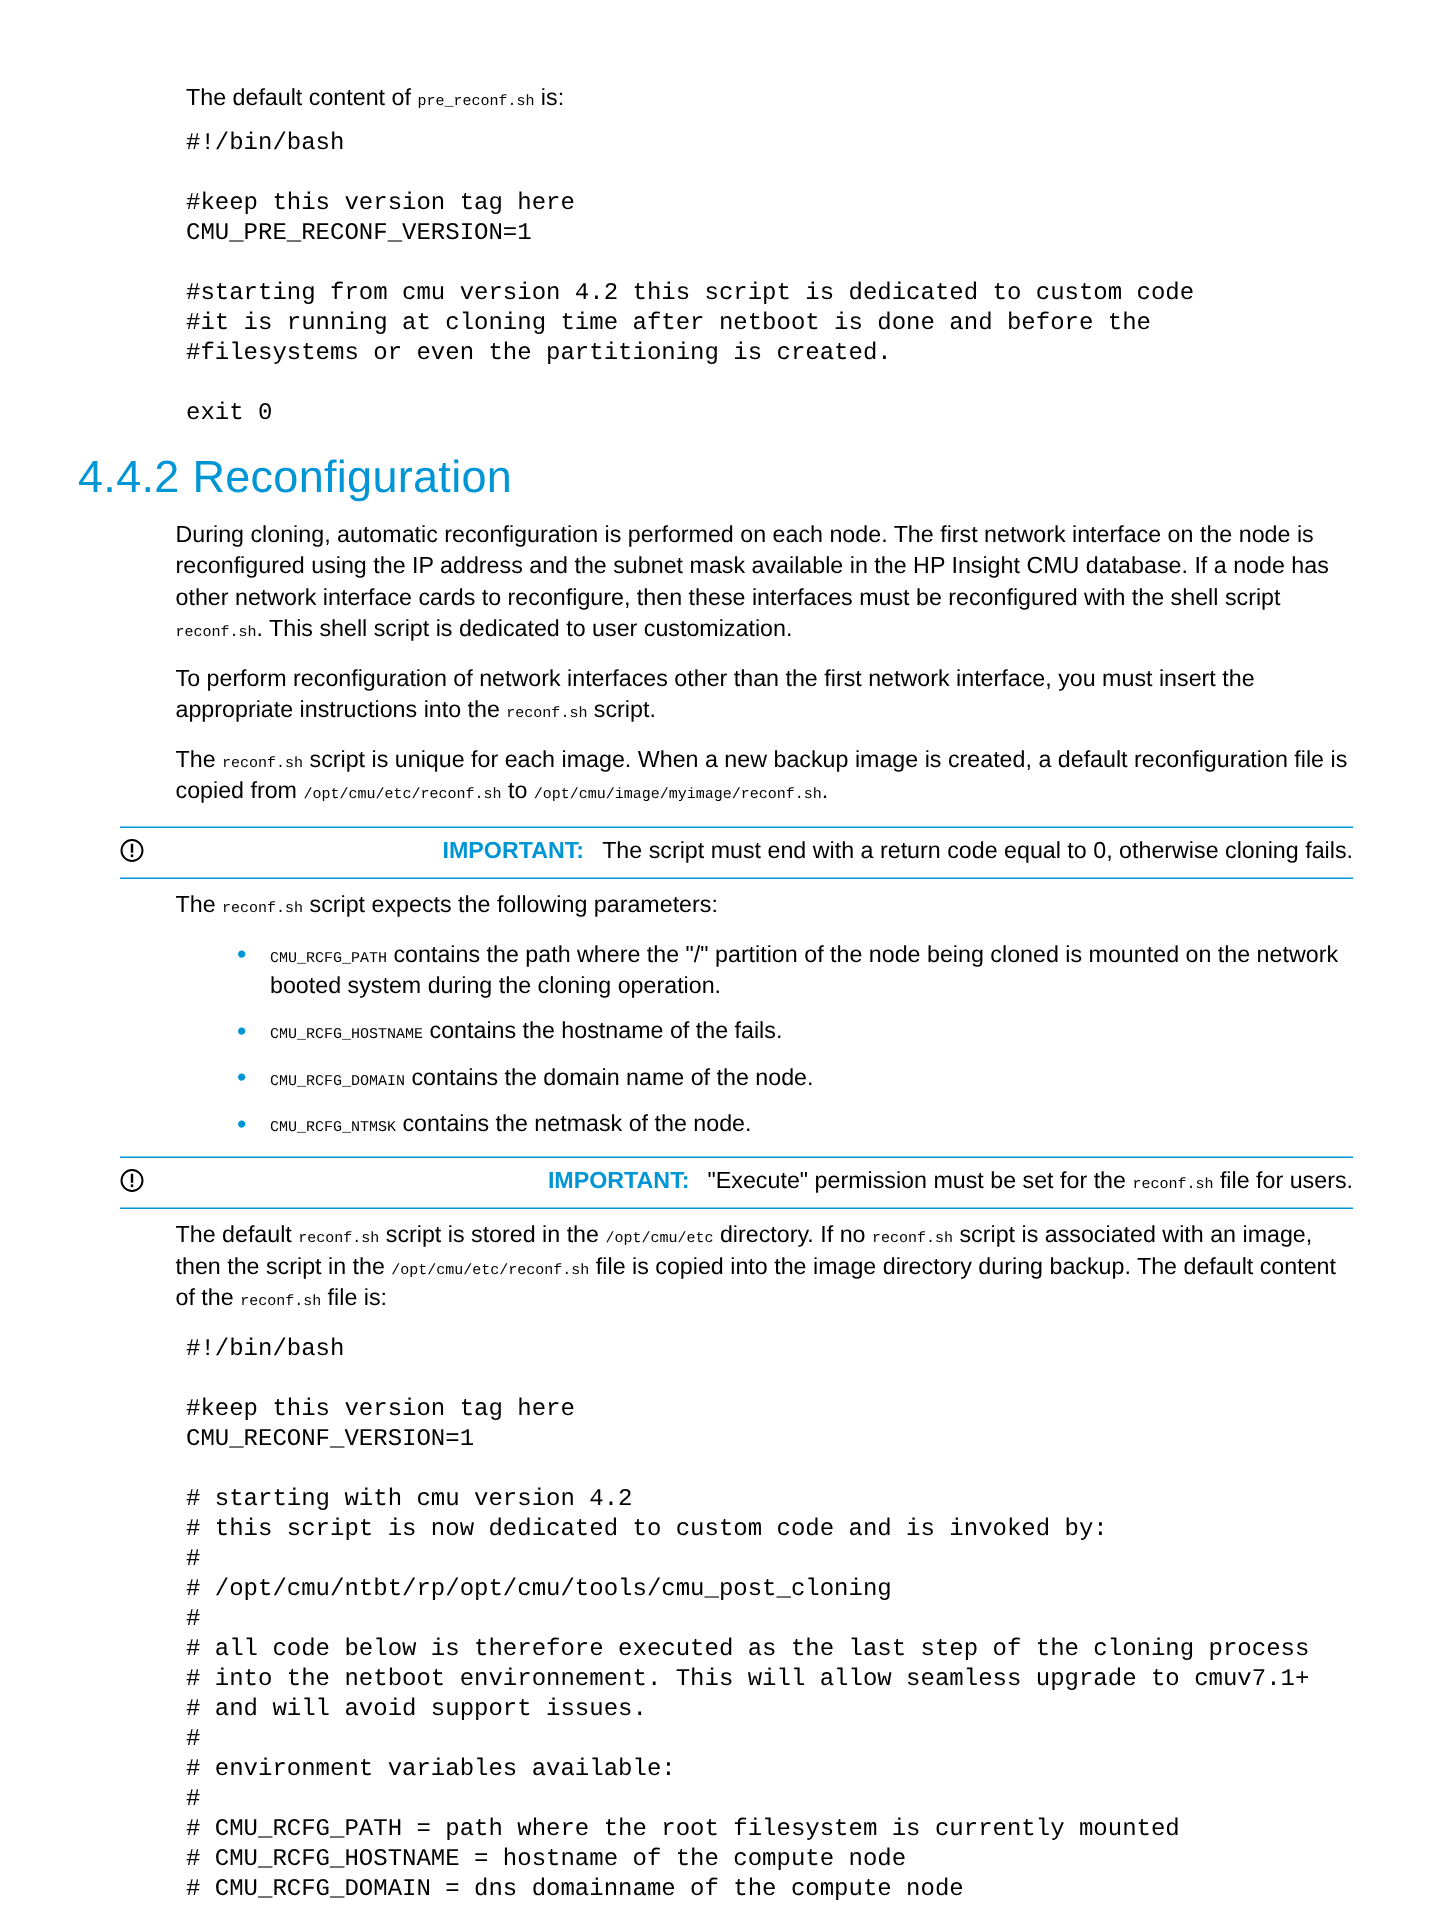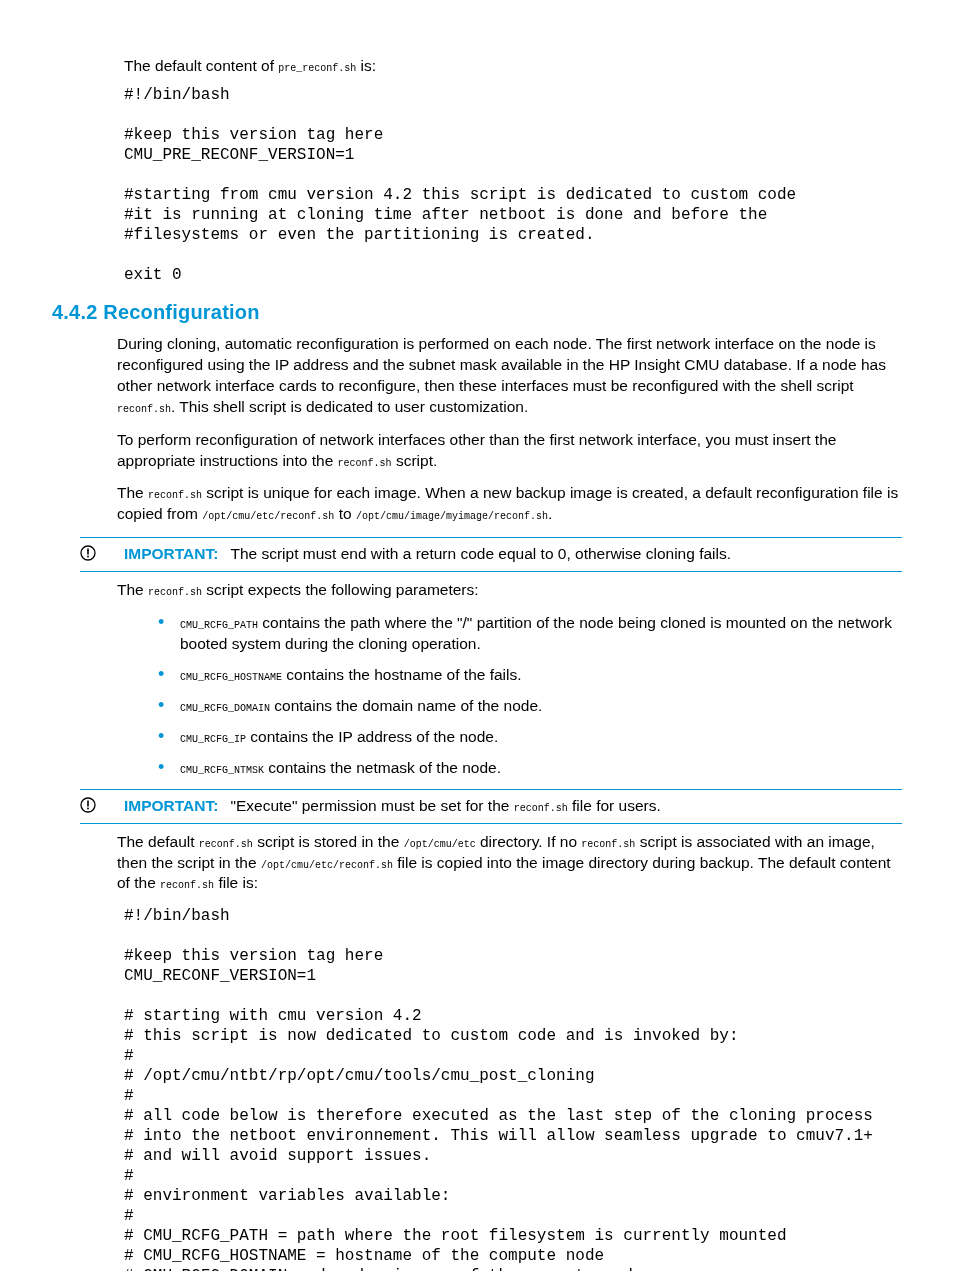--- a/index.html
+++ b/index.html
@@ -19,44 +19,44 @@
     width: 954px;
     min-height: 1271px;
     position: relative;
   }
   p { margin: 0 0 10px 0; }
   .intro { margin-left: 72px; margin-bottom: 8px; font-family: "Futura", Arial, sans-serif; font-stretch: condensed; font-size: 15.5px; }
   .mono { font-family: "Courier New", Courier, monospace; font-size: 10px; }
   pre.mono { white-space: pre; margin: 2px 0 14px 72px; line-height: 1.25; font-size: 16px; }
   h2.section {
     font-family: "Futura", Arial, sans-serif;
-    font-weight: bold;
+    font-weight: normal;
     color: #0096d6;
-    font-size: 20px;
+    font-size: 30px;
     margin: 14px 0 8px 0;
     letter-spacing: 0.2px;
   }
   .para { margin-left: 65px; margin-bottom: 12px; font-family: "Futura", Arial, sans-serif; font-size: 15.5px; }
   .important-block {
     margin: 8px 0 8px 28px;
     border-top: 1px solid #0096d6;
     border-bottom: 1px solid #0096d6;
     padding: 6px 0 6px 0;
     display: flex;
     align-items: flex-start;
   }
   .important-icon {
     width: 44px;
     flex: 0 0 44px;
     display: flex;
     justify-content: flex-start;
     padding-top: 1px;
   }
   .important-icon svg { width: 16px; height: 16px; }
-  .important-text { flex: 1; font-family: "Futura", Arial, sans-serif; font-size: 15.5px; }
+  .important-text { flex: 1; font-family: "Futura", Arial, sans-serif; font-size: 15.5px; text-align: right; }
   .important-label { color: #0096d6; font-weight: bold; margin-right: 12px; }
   ul.params { margin: 6px 0 10px 72px; padding-left: 34px; list-style: none; }
   ul.params li { position: relative; margin-bottom: 10px; font-family: "Futura", Arial, sans-serif; font-size: 15.5px; padding-left: 22px; }
   ul.params li::before {
     content: "•";
     position: absolute;
     left: 0;
     top: 0;
     color: #0096d6;
     font-size: 18px;
@@ -122,21 +122,20 @@
   </div>
 
   <p class="para">
     <span>The </span><span class="mono">reconf.sh</span><span> script expects the following parameters:</span>
   </p>
 
   <ul class="params">
     <li><span class="mono">CMU_RCFG_PATH</span><span> contains the path where the "/" partition of the node being cloned is mounted on the network booted system during the cloning operation.</span></li>
     <li><span class="mono">CMU_RCFG_HOSTNAME</span><span> contains the hostname of the fails.</span></li>
     <li><span class="mono">CMU_RCFG_DOMAIN</span><span> contains the domain name of the node.</span></li>
-    <li><span class="mono">CMU_RCFG_IP</span><span> contains the IP address of the node.</span></li>
     <li><span class="mono">CMU_RCFG_NTMSK</span><span> contains the netmask of the node.</span></li>
   </ul>
 
   <div class="important-block">
     <div class="important-icon">
       <svg viewBox="0 0 16 16">
           <circle cx="8" cy="8" r="7" fill="none" stroke="#000" stroke-width="1.3"></circle>
           <rect x="7.2" y="3.5" width="1.6" height="6" fill="#000"></rect>
           <rect x="7.2" y="10.6" width="1.6" height="1.8" fill="#000"></rect>
         </svg>

